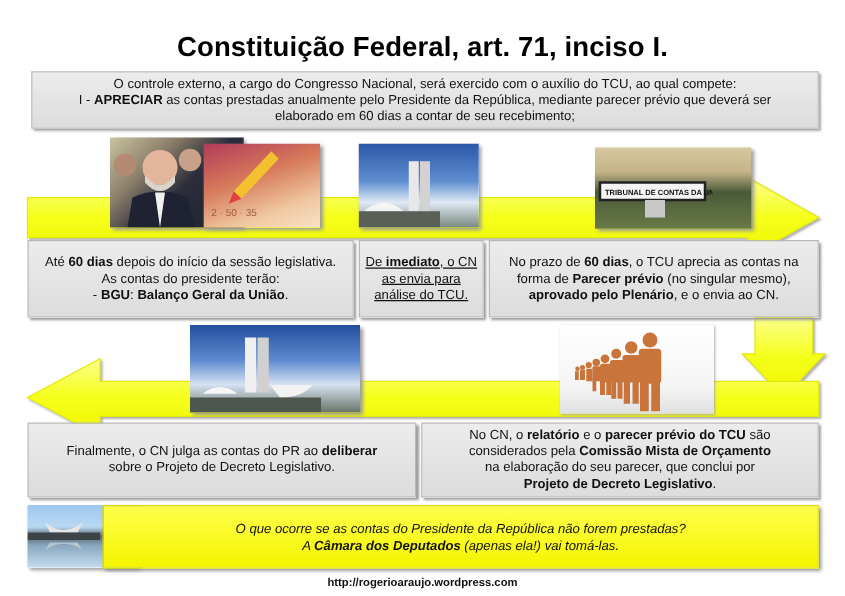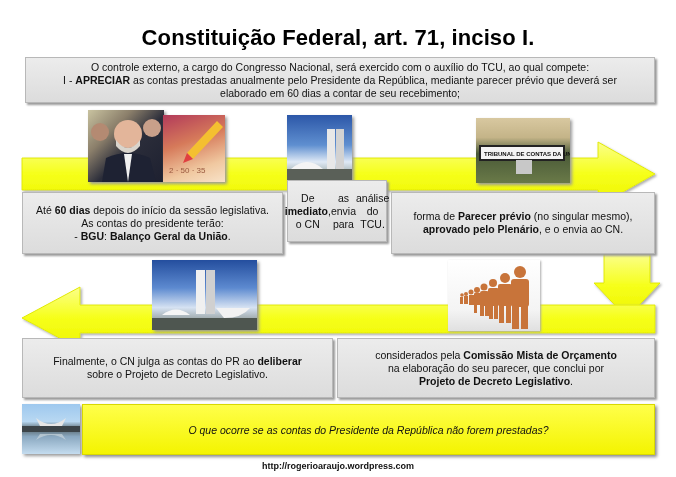--- a/index.html
+++ b/index.html
@@ -21,21 +21,21 @@
   }
   .ybox {
     background: linear-gradient(#ffff4a, #f4f400);
     border: 1px solid #d8d800;
     box-shadow: 2px 2px 3px #8c8c8c;
     display: flex; align-items: center; justify-content: center; text-align: center;
     font-size: 10.5px; line-height: 14px; color: #111; box-sizing: border-box;
   }
   b { font-weight: bold; }
   svg { position: absolute; left: 0; top: 0; }
-  .photo { box-shadow: 2px 2px 3px #9a9a9a; overflow: hidden; }
+  .photo { box-shadow: 2px 2px 3px #9a9a9a; overflow: hidden; padding-left: 31px; }
   .url { left: 0; width: 676px; top: 461px; text-align: center; font-size: 9px; font-weight: bold; color: #111; }
 </style>
 </head>
 <body>
 
 <div class="abs title">Constituição Federal, art. 71, inciso I.</div>
 
 <div class="abs gbox" style="left:25px; top:57px; width:630px; height:46px; flex-direction:column; font-size:10.5px; line-height:13px;">
   <div>O controle externo, a cargo do Congresso Nacional, será exercido com o auxílio do TCU, ao qual compete:</div>
   <div><span>I - </span><b>APRECIAR</b><span> as contas prestadas anualmente pelo Presidente da República, mediante parecer prévio que deverá ser</span></div>
@@ -93,27 +93,28 @@
     <rect x="40" y="42" width="16" height="14" fill="#c8c8c8"></rect>
   </svg>
 </div>
 
 <div class="abs gbox" style="left:22px; top:192px; width:261px; height:62px; flex-direction:column;">
   <div><span>Até </span><b>60 dias</b><span> depois do início da sessão legislativa.</span></div>
   <div>As contas do presidente terão:</div>
   <div><span>- </span><b>BGU</b><span>: </span><b>Balanço Geral da União</b><span>.</span></div>
 </div>
 
-<div class="abs gbox" style="left:287px; top:180px; width:100px; height:62px; flex-direction:row;">
+<div class="abs gbox" style="left:287px; top:192px; width:100px; height:62px; flex-direction:column;text-decoration:underline;">
   <div><span>De </span><b>imediato</b><span>, o CN</span></div>
   <div>as envia para</div>
   <div>análise do TCU.</div>
 </div>
 
 <div class="abs gbox" style="left:391px; top:192px; width:264px; height:62px; flex-direction:column;">
+  <div><span>No prazo de </span><b>60 dias</b><span>, o TCU aprecia as contas na</span></div>
   <div><span>forma de </span><b>Parecer prévio</b><span> (no singular mesmo),</span></div>
   <div><b>aprovado pelo Plenário</b><span>, e o envia ao CN.</span></div>
 </div>
 
 <div class="abs photo" style="left:152px; top:260px; width:105px; height:70px; background:linear-gradient(#244e9e 0%,#5d8ad0 40%,#d6e2f2 68%,#6a7468 100%);">
   <svg width="105" height="70">
     <rect x="44" y="10" width="9" height="44" fill="#f0f0f0"></rect>
     <rect x="54" y="10" width="9" height="44" fill="#d0d0d0"></rect>
     <path d="M10 55 Q24 44 38 55Z" fill="#f6f6f6"></path>
     <path d="M64 48 L98 48 Q90 58 72 58Z" fill="#f2f2f2"></path>
@@ -151,29 +152,31 @@
     </g>
   </svg>
 </div>
 
 <div class="abs gbox" style="left:22px; top:338px; width:311px; height:60px; flex-direction:column;">
   <div><span>Finalmente, o CN julga as contas do PR ao </span><b>deliberar</b></div>
   <div>sobre o Projeto de Decreto Legislativo.</div>
 </div>
 
 <div class="abs gbox" style="left:337px; top:338px; width:318px; height:60px; flex-direction:column;">
+  <div><span>No CN, o </span><b>relatório</b><span> e o </span><b>parecer prévio do TCU</b><span> são</span></div>
   <div><span>considerados pela </span><b>Comissão Mista de Orçamento</b></div>
   <div>na elaboração do seu parecer, que conclui por</div>
   <div><b>Projeto de Decreto Legislativo</b><span>.</span></div>
 </div>
 
 <div class="abs photo" style="left:22px; top:404px; width:58px; height:50px; background:linear-gradient(#9ec8ee 0%,#b8d8f2 35%,#5a6a70 50%,#8aa8c0 65%,#c4dcef 100%);">
   <svg width="58" height="50">
     <path d="M14 14 Q29 26 44 14 L40 22 L18 22Z" fill="#e6e6e6"></path>
     <rect x="0" y="22" width="58" height="6" fill="#3c4448"></rect>
     <path d="M14 36 Q29 26 44 36 L40 30 L18 30Z" fill="#c8d4dc" opacity="0.7"></path>
   </svg>
 </div>
 <div class="abs ybox" style="left:82px; top:404px; width:573px; height:51px; flex-direction:column;font-style:italic;">
   <div>O que ocorre se as contas do Presidente da República não forem prestadas?</div>
+  <div><span>A </span><b>Câmara dos Deputados</b><span> (apenas ela!) vai tomá-las.</span></div>
 </div>
 
 <div class="abs url">http://rogerioaraujo.wordpress.com</div>
 
 </body></html>

